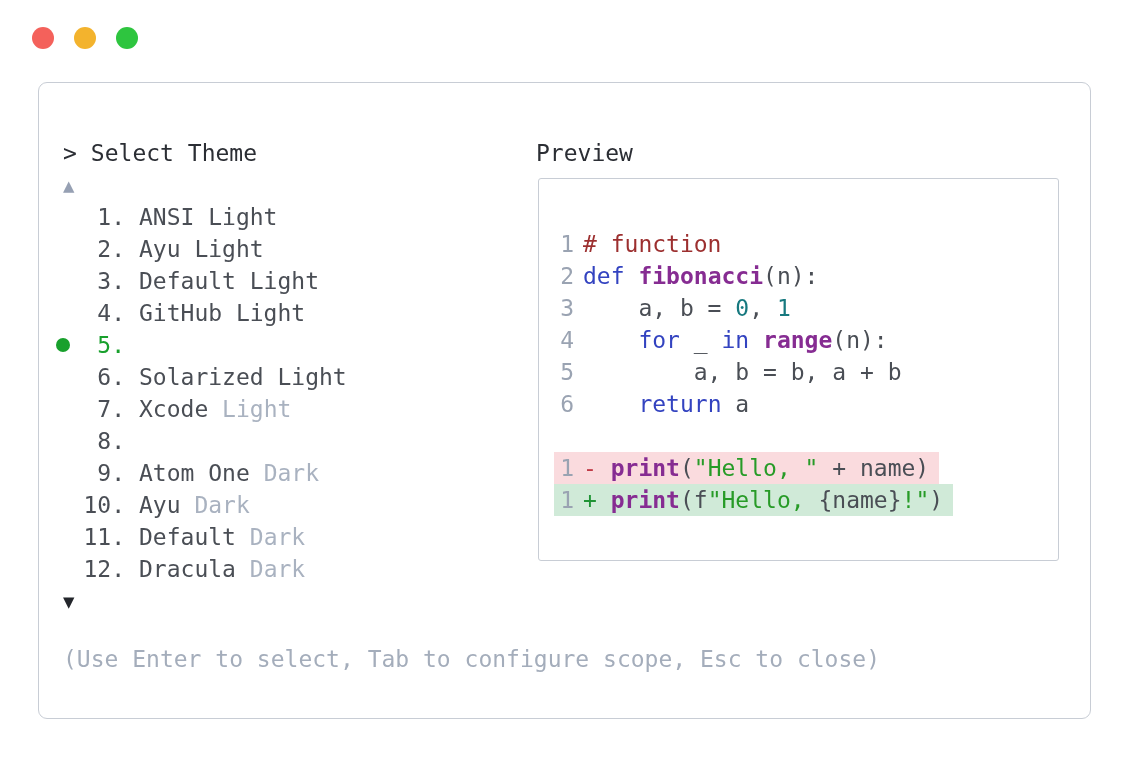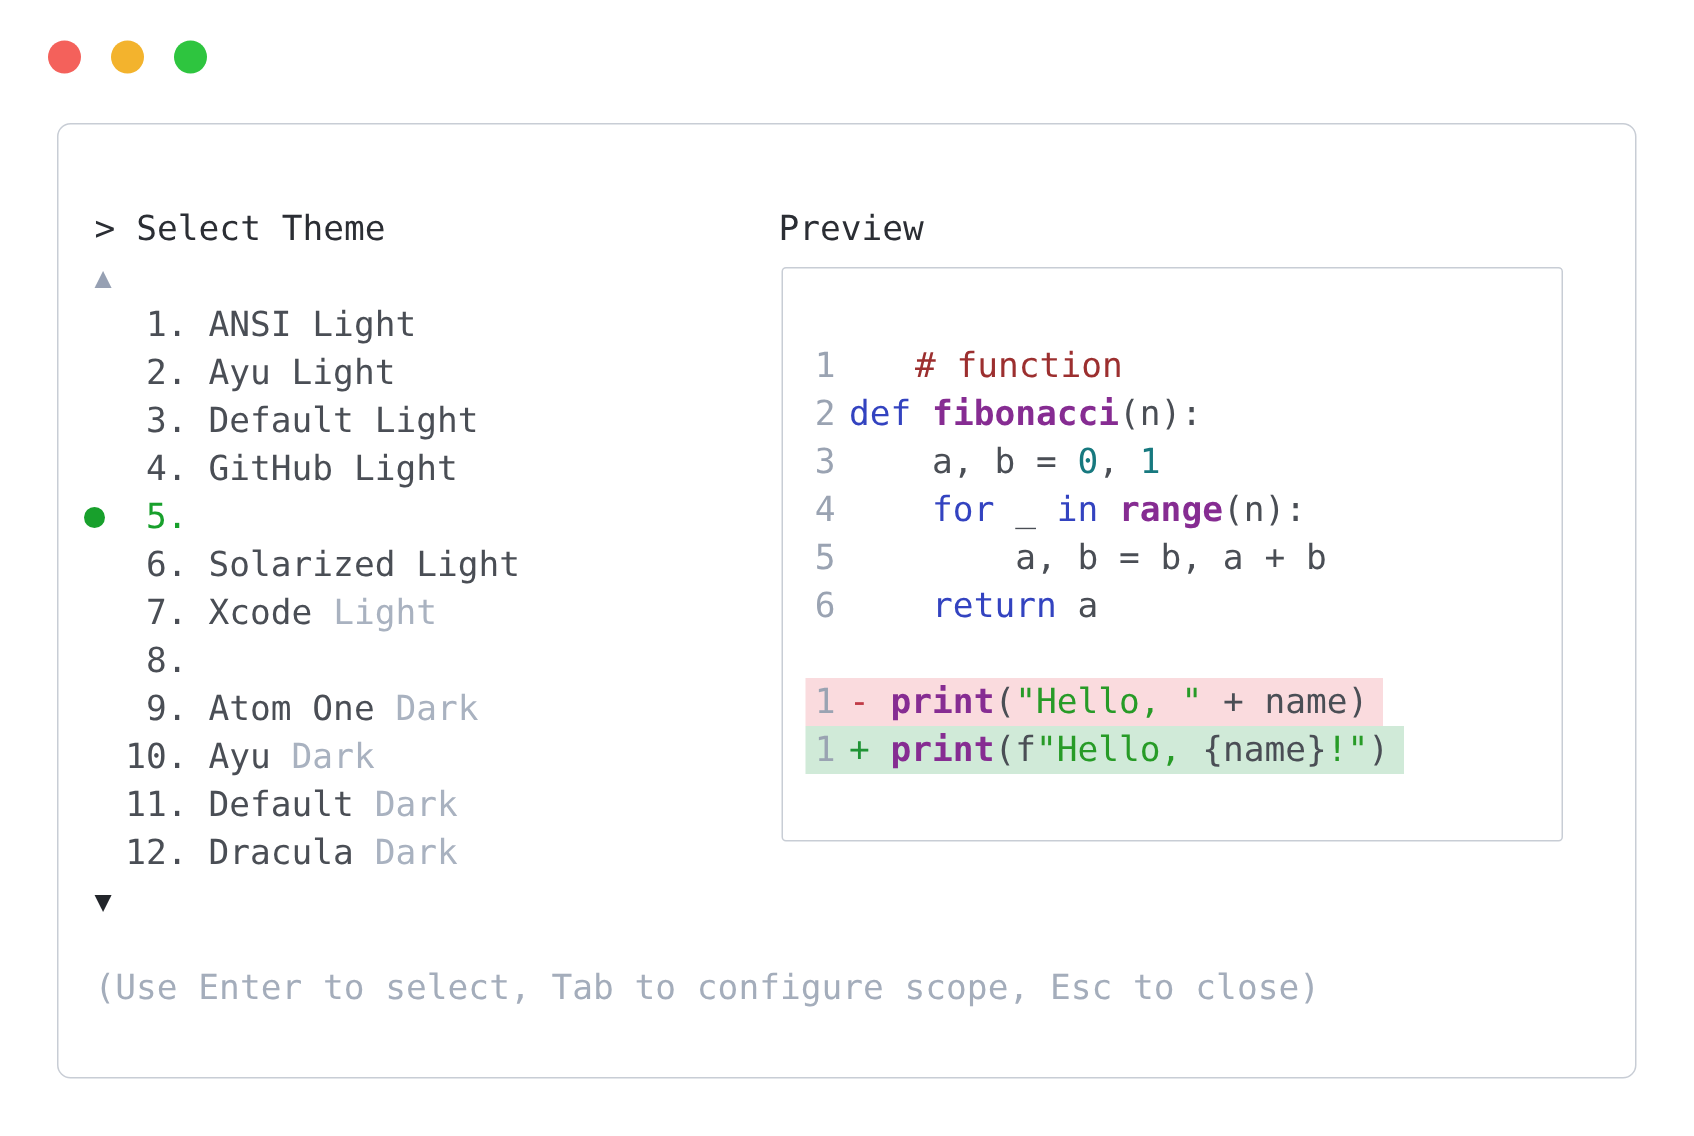--- a/index.html
+++ b/index.html
@@ -25,32 +25,32 @@
   .theme-item .dot{display:none;}
   .theme-item.selected .dot{display:block;position:absolute;left:-7px;top:9px;width:14px;height:14px;
             border-radius:50%;background:var(--selected-green);}
   .num{display:inline-block;width:62px;text-align:right;white-space:pre;}
   .label{margin-left:14px;white-space:pre;}
   .seg-primary{color:var(--list-text);}
   .seg-muted{color:var(--muted);}
   .seg-selected{color:var(--selected-green);}
   .hint-row{margin-top:26px;height:32px;color:var(--hint);}
   
-  .right-col{position:absolute;left:480px;top:54px;font-size:23px;line-height:32px;}
+  .right-col{position:absolute;left:497px;top:54px;font-size:23px;line-height:32px;}
   .preview-label{height:32px;color:var(--text-primary);}
   .preview-box{margin-top:9px;margin-left:2px;width:521px;height:383px;box-sizing:border-box;
                border:1.5px solid var(--panel-border);border-radius:3px;background:#fff;
                padding:49px 0 0 20px;overflow:hidden;}
   .code-line{display:flex;height:32px;white-space:pre;color:var(--list-text);}
   .ln{width:15px;flex:none;text-align:right;color:var(--line-number);margin-right:9px;}
   .code-line.removed,.code-line.added{width:fit-content;padding:0 10px 0 5px;margin-left:-5px;}
   .code-line.removed{background:var(--removed-bg);}
   .code-line.added{background:var(--added-bg);}
   .tok-plain{color:var(--list-text);}
-  .tok-comment{color:var(--comment);margin-left:44px;}
+  .tok-comment{color:var(--comment);}
   .tok-keyword{color:var(--keyword);}
   .tok-func{color:var(--func);font-weight:bold;}
   .tok-number{color:var(--number);}
   .tok-string{color:var(--string);}
   .tok-minus{color:var(--diff-minus);}
   .tok-plus{color:var(--diff-plus);}
 </style>
 </head>
 <body>
 

